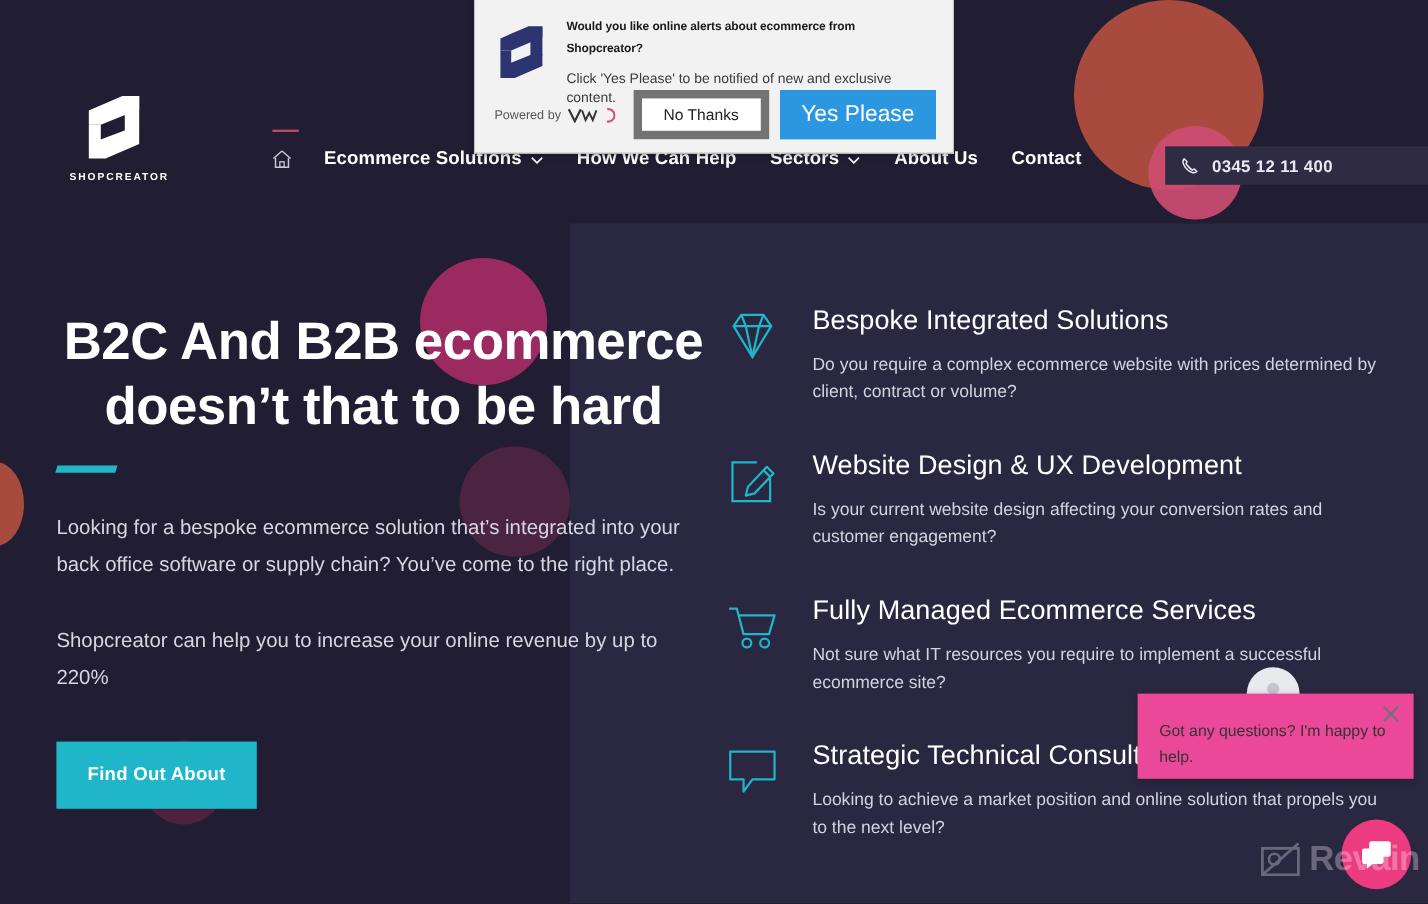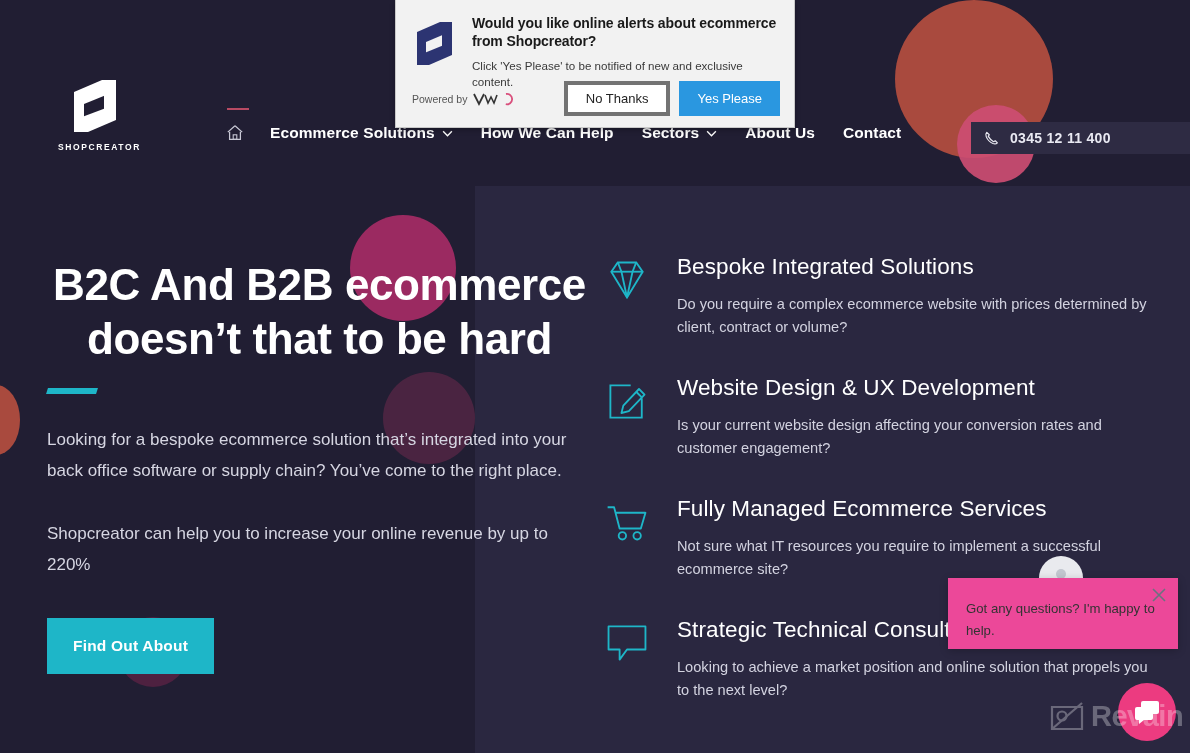--- a/index.html
+++ b/index.html
@@ -159,44 +159,44 @@
     background: #f2f2f2;
     border: 1px solid #c9c9c9;
     border-top: none;
     box-shadow: 0 2px 5px rgba(0,0,0,.28);
     padding: 14px 16px 12px 16px;
   }
   .vwo-top { display: flex; gap: 14px; }
   .vwo-logo { flex: 0 0 46px; width: 46px; height: 46px; margin-top: 6px;}
   .vwo-texts { flex: 1 1 auto; }
   .vwo-title {
-    font-size: 14px; font-weight: 700; color: #1a1a1a;
+    font-size: 10px; font-weight: 700; color: #1a1a1a;
     line-height: 18px; letter-spacing: -.1px;
   }
   .vwo-sub {
     margin-top: 8px;
     font-size: 11.6px; color: #3a3a3a; line-height: 16px;
   }
   .vwo-bottom {
     position: absolute; left: 16px; right: 14px; bottom: 11px;
     display: flex; align-items: center; justify-content: space-between;
   }
   .vwo-powered {
     display: flex; align-items: center; gap: 6px;
     font-size: 10.5px; color: #555;
   }
   .vwo-buttons { display: flex; gap: 9px; }
   .btn-no {
-    background: #ffffff; border: 4px solid #737373;
+    background: #ffffff; border: 7px solid #737373;
     font-family: inherit; font-size: 13px; color: #222;
     padding: 6px 18px; cursor: pointer;
   }
   .btn-yes {
     background: #2a97e0; border: 1px solid #2a97e0;
-    font-family: inherit; font-size: 13px; color: #ffffff;
+    font-family: inherit; font-size: 19px; color: #ffffff;
     padding: 7px 17px; cursor: pointer;
   }
 
   
   .chat-bubble {
     position: absolute; left: 948px; top: 578px;
     width: 230px; height: 71px;
     background: #ec4899;
     box-shadow: 0 2px 8px rgba(0,0,0,.22);
     padding: 20px 22px 0 18px;

